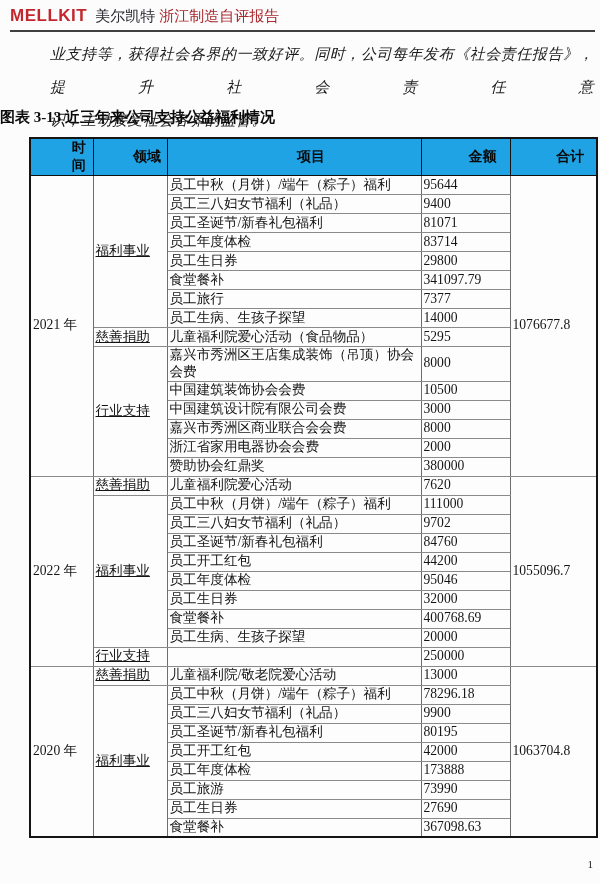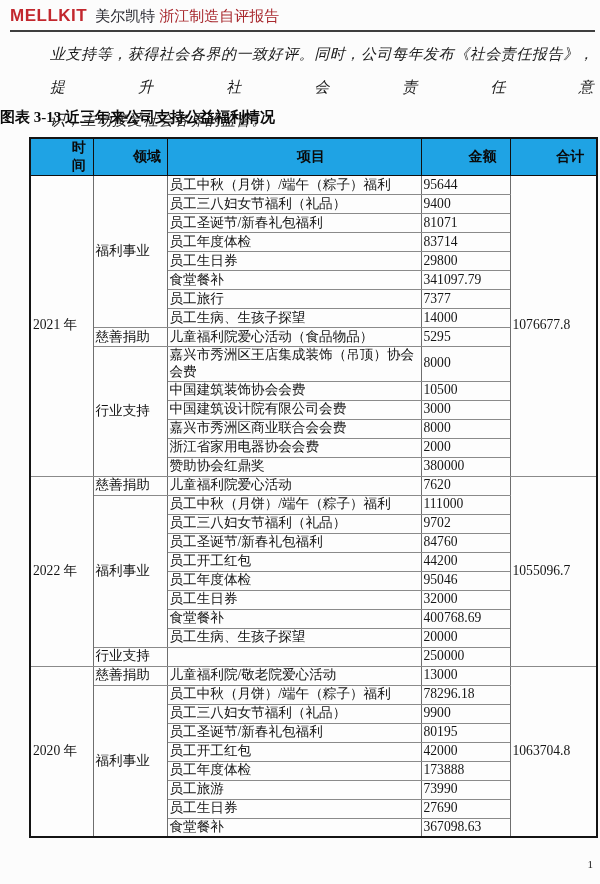--- a/index.html
+++ b/index.html
@@ -74,21 +74,21 @@
     border-bottom:1px solid #8a8a8a;
     font-size:13.6px;
     height:19px;line-height:1.25;
     padding:0 2px;
     vertical-align:middle;
     color:#141414;
     overflow:hidden;
   }
   tr.year-start td{border-top:1.6px solid #2a2a2a;}
   td.cell-year{padding-left:2px;margin-top:32px;}
-  td.cell-field{padding-left:3px;}
+  td.cell-field{padding-left:3px;text-decoration:underline;}
   td.cell-project{padding-left:3px;}
   td.cell-amount{padding-left:2px;}
   td.cell-total{padding-left:2px;}
   
   .page-number{
     position:absolute;right:7px;bottom:14px;
     font-size:11px;color:#222;
   }
 </style>
 </head>

